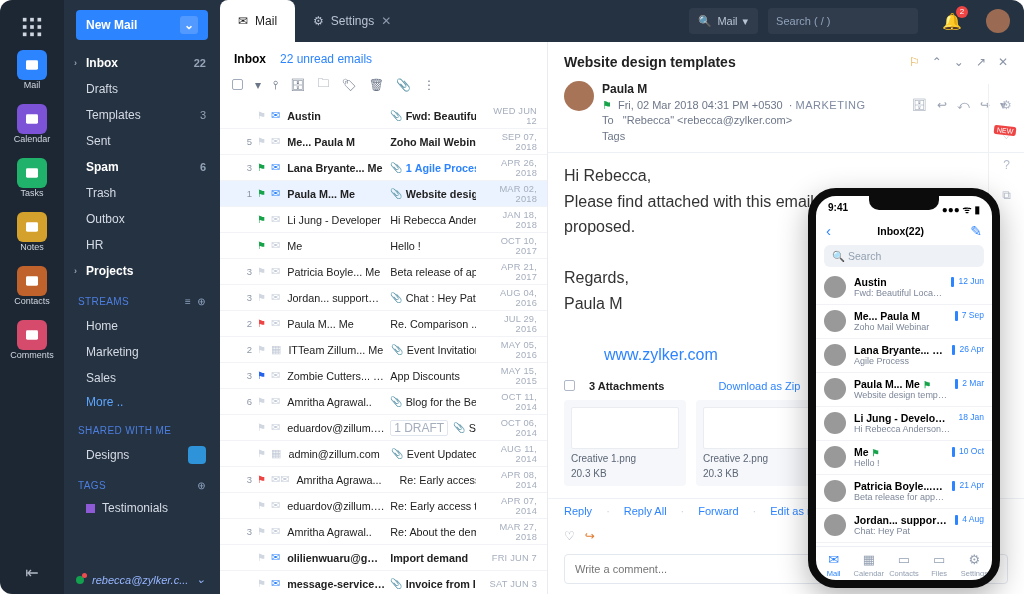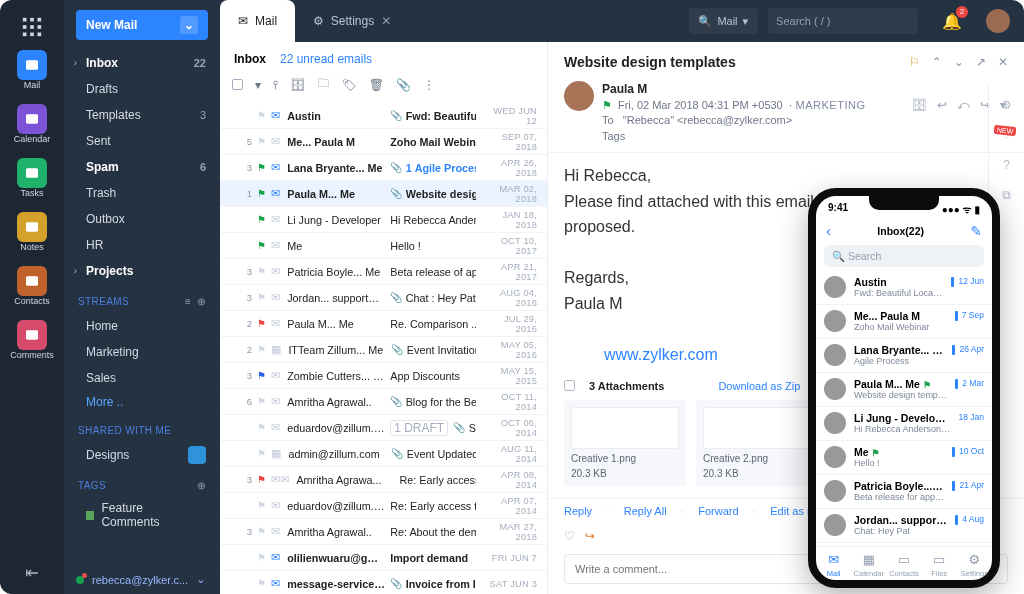--- a/index.html
+++ b/index.html
@@ -23,21 +23,21 @@
 .sidebar .folder.with-caret { position: relative; }
 .sidebar .folder .name { flex: 1; }
 .sidebar .folder .count { color: #94a3b8; font-size: 11px; }
 .sidebar .folder.bold { font-weight: 700; color: #fff; }
 .sidebar .section { padding: 12px 14px 6px; color: #4c7fe0; font-size: 10px; letter-spacing: .4px; display: flex; align-items: center; justify-content: space-between; }
 .sidebar .section .add-icons { display: flex; gap: 6px; color: #8ba0bc; }
 .sidebar .more { color: #5ca6ff; padding: 4px 22px; cursor: pointer; }
 .sidebar .tag-row { display: flex; align-items: center; padding: 4px 22px; gap: 7px; }
 .sidebar .tag-sq { width: 9px; height: 9px; }
 .sidebar .shared-avatar { width: 18px; height: 18px; border-radius: 4px; background: #2e93d9; margin-left: 6px; }
-.sidebar .userbar { margin-top: auto; padding: 8px 12px; display: flex; align-items: center; gap: 8px; color: #96b6ff; font-size: 11px; }
+.sidebar .userbar { margin-top: auto; padding: 8px 12px; display: flex; align-items: center; gap: 8px; color: #96b6ff; font-size: 11px; font-style: italic; }
 .sidebar .status-dot { width: 8px; height: 8px; background: #13a04f; border-radius: 50%; position: relative; }
 .sidebar .status-dot::after { content:''; position:absolute; right:-3px; top:-3px; width:5px;height:5px; background:#ef4d4d;border-radius:50%; }
 
 
 .header { position: absolute; left: 220px; top: 0; right: 0; height: 42px; background: #253242; display: flex; align-items: center; border-top-right-radius: 12px; }
 .tabs { display: flex; height: 100%; }
 .tab { height: 42px; padding: 0 18px; display: flex; align-items: center; gap: 7px; font-size: 12px; color: #bac3d4; cursor: pointer; }
 .tab.active { background: #fff; color: #222; border-top-left-radius: 8px; border-top-right-radius: 8px; }
 .tab .close { font-size: 12px; color: #8f9aaf; }
 .header .search-wrap { margin-left: auto; display: flex; align-items: center; gap: 10px; }
@@ -258,22 +258,22 @@
     <span class="shared-avatar"></span>
   </div>
   <div class="section">
     <span>TAGS</span>
     <span class="add-icons">
         <span>⊕</span>
       </span>
   </div>
   <ul id="tag-list">
       <li class="tag-row">
-        <span class="tag-sq" style="background:#5aa35a"></span>
-        <span>Feature Comments</span>
+        <span class="tag-sq" style="background:#8e5ad6"></span>
+        <span>Testimonials</span>
       </li>
     </ul>
   <div class="userbar">
     <span class="status-dot"></span>
     <span>rebecca@zylker.c...</span>
     <span>⌄</span>
   </div>
 </div>
 
 <div class="header">

